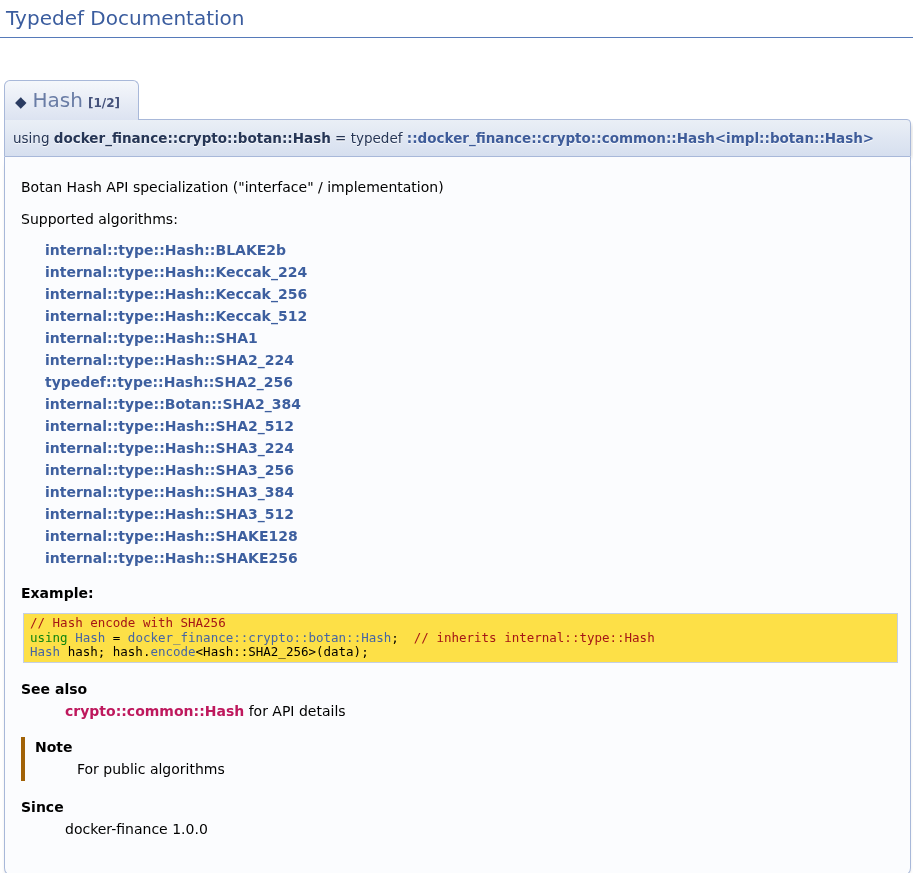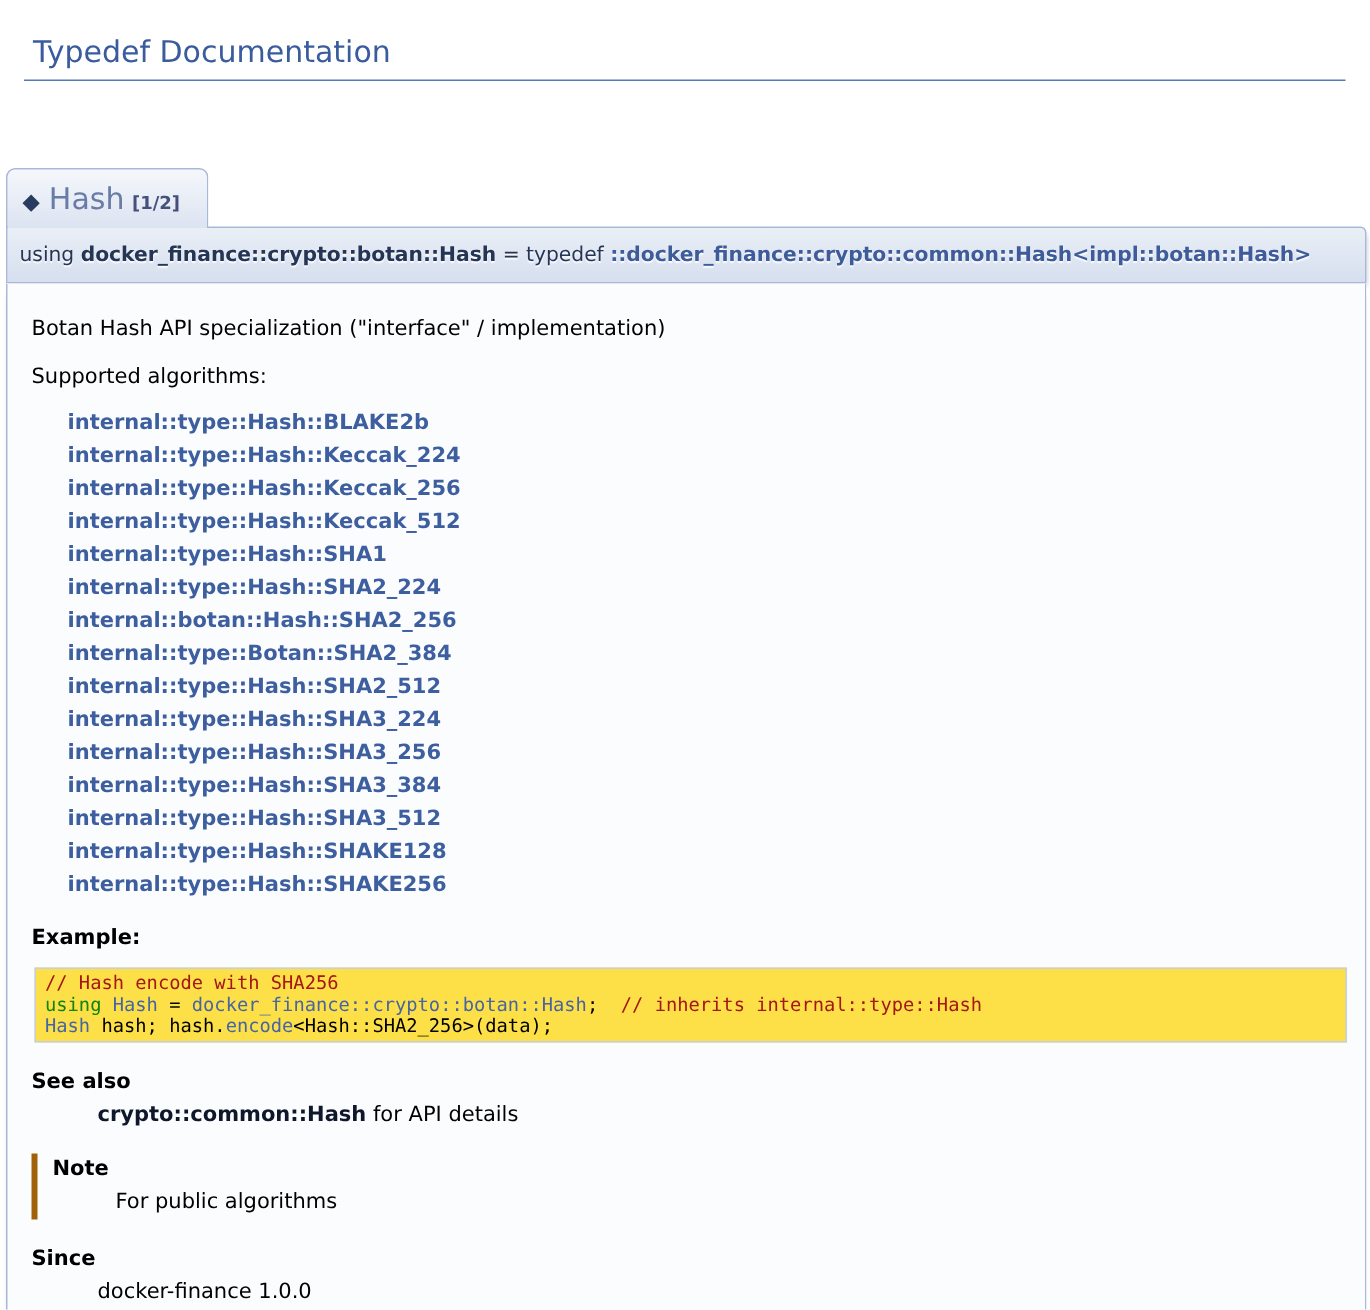--- a/index.html
+++ b/index.html
@@ -6,21 +6,21 @@
   body{
     width:913px;height:873px;overflow:hidden;
     font-family:"DejaVu Sans","Liberation Sans",sans-serif;
     font-size:14px;color:#000;
     -webkit-font-smoothing:antialiased;
   }
   .page{position:relative;width:913px;}
 
   
   h2.groupheader{
-    margin:16px;padding:6px 0 7px 6px;
+    margin:0;padding:6px 0 7px 6px;
     font-size:20px;font-weight:400;
     color:#3A5C9E;
     border-bottom:1px solid #567AB9;
   }
 
   
   .memtitle{
     display:inline-block;
     margin:42px 0 0 4px;
     padding:7px 18px 8px 10px;
@@ -93,21 +93,21 @@
   dl.section{margin:18px 0 18px 0;padding:0;}
   dl.section dt{font-weight:700;margin:0 0 0 6px;}
   dl.section dd{margin:6px 0 0 50px;}
   dl.note{
     margin-left:6px;
     border-left:4px solid #a16207;
     padding:2px 0 4px 6px;
   }
   dl.note dt{margin-left:4px;}
   dl.note dd{margin-left:46px;}
-  dl.see dd a{color:#0f172a;font-weight:700;text-decoration:none;cursor:pointer;}
+  dl.see dd a{color:#be185d;font-weight:700;text-decoration:none;cursor:pointer;}
 </style>
 </head>
 <body>
 
 <div class="page">
 
   <h2 class="groupheader">Typedef Documentation</h2>
 
   <div class="memtitle">
     <span class="permalink">◆</span><span class="tab-label">Hash</span><span class="tab-count">[1/2]</span>
@@ -123,21 +123,21 @@
 
       <p>Supported algorithms:</p>
 
       <div class="algo-list">
         <a>internal::type::Hash::BLAKE2b</a>
         <a>internal::type::Hash::Keccak_224</a>
         <a>internal::type::Hash::Keccak_256</a>
         <a>internal::type::Hash::Keccak_512</a>
         <a>internal::type::Hash::SHA1</a>
         <a>internal::type::Hash::SHA2_224</a>
-        <a>internal::botan::Hash::SHA2_256</a>
+        <a>typedef::type::Hash::SHA2_256</a>
         <a>internal::type::Botan::SHA2_384</a>
         <a>internal::type::Hash::SHA2_512</a>
         <a>internal::type::Hash::SHA3_224</a>
         <a>internal::type::Hash::SHA3_256</a>
         <a>internal::type::Hash::SHA3_384</a>
         <a>internal::type::Hash::SHA3_512</a>
         <a>internal::type::Hash::SHAKE128</a>
         <a>internal::type::Hash::SHAKE256</a>
       </div>
 

